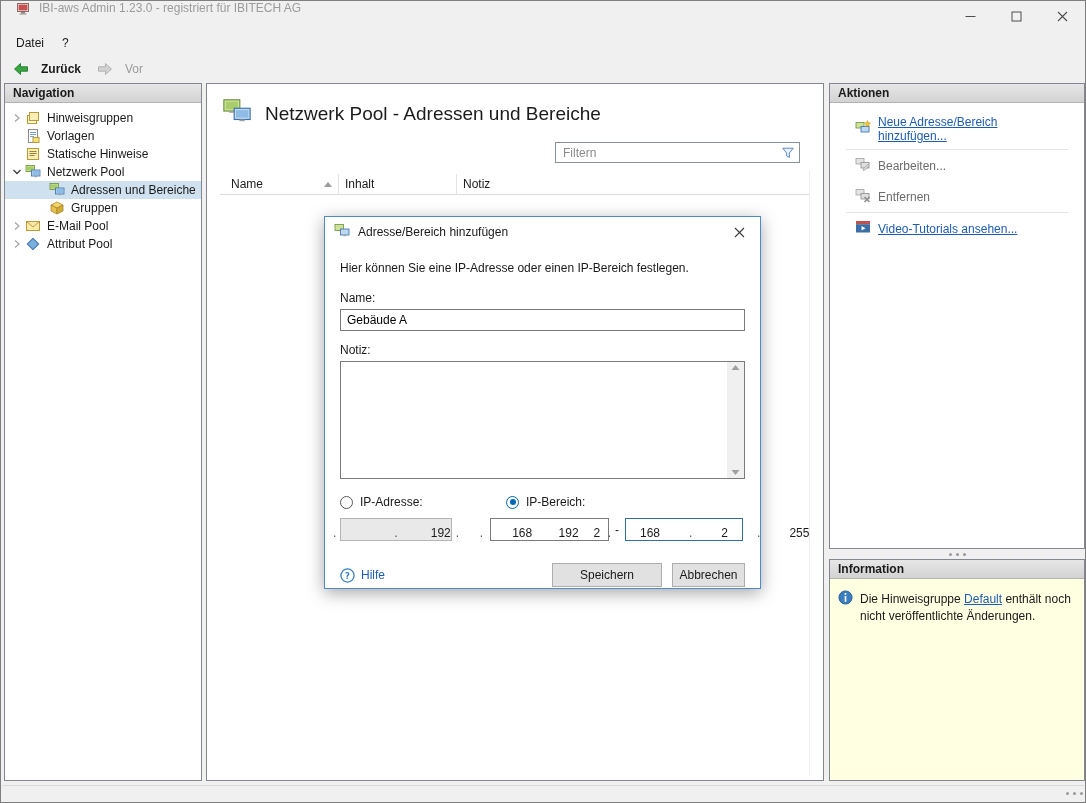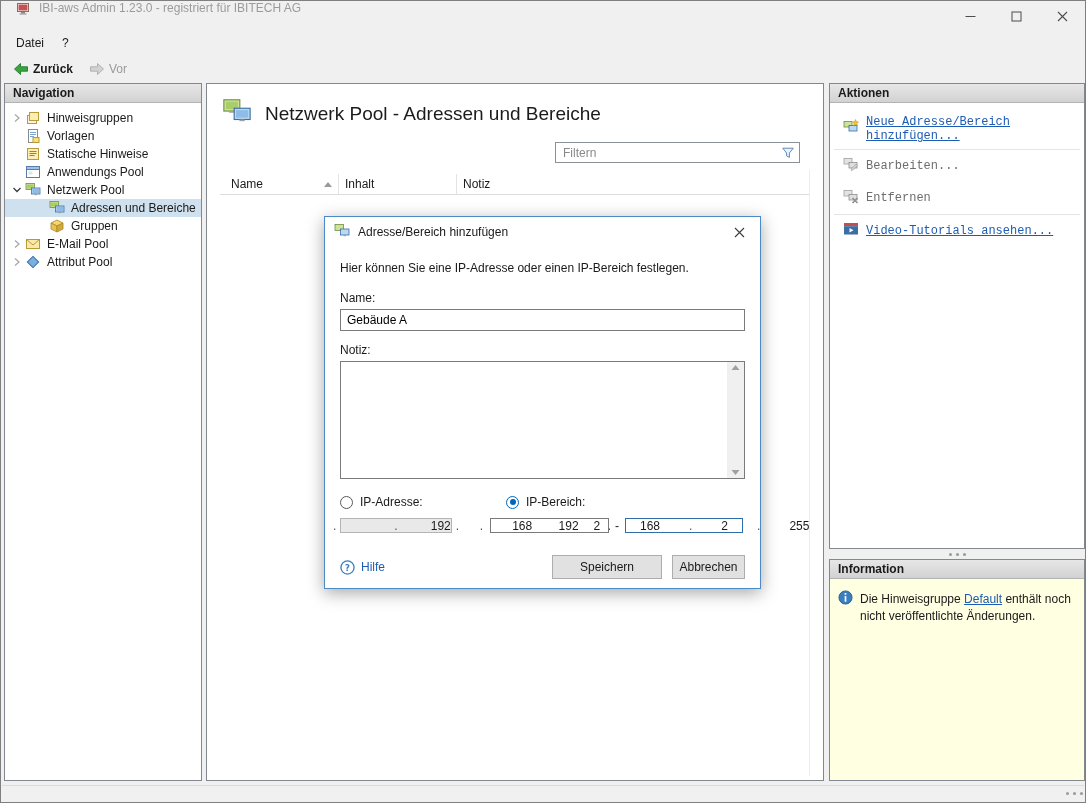--- a/index.html
+++ b/index.html
@@ -11,21 +11,21 @@
   
   .titlebar{height:30px;display:flex;padding-left:15px;}
   .title-text{color:#9b9b9b;margin-left:7px;}
   .win-controls{margin-left:auto;display:flex;height:100%;}
   .win-btn{width:46px;height:100%;display:flex;align-items:center;justify-content:center;}
 
   
   .menubar{height:24px;display:flex;align-items:center;padding-left:6px;}
   .menu-item{padding:3px 9px;}
   .toolbar{height:27px;display:flex;align-items:center;padding-left:5px;gap:2px;}
-  .tool-btn{display:flex;align-items:center;gap:4px;padding:2px 7px;}
+  .tool-btn{display:flex;align-items:center;gap:12px;padding:2px 7px;}
   .tool-btn .lbl{font-weight:bold;}
   .tool-btn.disabled .lbl{color:#9a9a9a;font-weight:normal;}
 
   
   .panel{position:absolute;top:82px;height:698px;background:#fff;border:1px solid #828790;
          display:flex;flex-direction:column;overflow:hidden;}
   .panel-header{flex:0 0 19px;background:linear-gradient(#e7e7e7,#d2d2d2);
                 border-bottom:1px solid #b3b3b3;font-weight:bold;padding:2px 8px;}
 
   
@@ -54,21 +54,21 @@
   .th-name{width:119px;border-right:1px solid #e3e3e3;padding-left:11px;justify-content:space-between;}
   .th-inhalt{width:118px;border-right:1px solid #e3e3e3;}
   .th-notiz{flex:1;}
   .list-area{flex:1;background:#fff;}
   .vline{position:absolute;right:13px;top:86px;bottom:4px;width:1px;background:#ededed;}
 
   
   #right-panel{position:absolute;left:828px;top:82px;width:256px;height:698px;
                display:flex;flex-direction:column;}
   #actions-panel{height:466px;background:#fff;border:1px solid #828790;display:flex;flex-direction:column;}
-  .actions-body{flex:1;padding:6px 2px;font-family:Liberation Mono, monospace;}
+  .actions-body{flex:1;padding:6px 14px;}
   .action-item{display:flex;align-items:center;gap:7px;padding:6px 9px;margin:0 2px;}
   .action-item.sep{border-bottom:1px solid #e4e4e4;}
   .action-link{color:#1e5cb3;text-decoration:underline;}
   .action-disabled{color:#6d6d6d;}
   .gray-ic{filter:grayscale(1) opacity(.75);}
   .splitter-h{height:10px;display:flex;align-items:center;justify-content:center;}
   .dots{width:3px;height:3px;border-radius:50%;background:#9a9a9a;
         box-shadow:7px 0 0 #9a9a9a,14px 0 0 #9a9a9a;transform:translateX(-7px);}
   #info-panel{flex:1;background:#fff;border:1px solid #828790;display:flex;flex-direction:column;}
   .info-body{flex:1;background:#ffffe1;padding:11px 8px;display:flex;gap:7px;align-items:flex-start;}
@@ -95,21 +95,21 @@
   .dlg-textarea{width:calc(100% - 17px);height:100%;border:none;outline:none;resize:none;
                 font:12px "Liberation Sans","DejaVu Sans",sans-serif;padding:4px 6px;}
   .fake-scrollbar{position:absolute;right:0;top:0;bottom:0;width:17px;background:#f0f0f0;
                   display:flex;flex-direction:column;justify-content:space-between;align-items:center;padding:3px 0;}
   .radio-row{display:flex;margin-bottom:9px;}
   .radio-opt{display:flex;align-items:center;gap:7px;width:166px;}
   .radio{width:13px;height:13px;border-radius:50%;border:1px solid #595959;background:#fff;position:relative;flex:0 0 13px;}
   .radio.checked{border-color:#0067b8;}
   .radio.checked::after{content:"";position:absolute;inset:2.5px;background:#0067b8;border-radius:50%;}
   .ip-row{display:flex;align-items:center;}
-  .ip-field{height:15px;border:1px solid #7a7a7a;background:#fff;display:flex;align-items:center;
+  .ip-field{height:23px;border:1px solid #7a7a7a;background:#fff;display:flex;align-items:flex-end;
             justify-content:center;gap:29px;}
   .octet{width:24px;text-align:center;}
   .dotsep{color:#555;}
   .dotsep::before{content:".";}
   .ip-single{width:112px;background:#e9e9e9;border-color:#b4b4b4;color:#8a8a8a;margin-right:38px;}
   .ip-start{width:119px;}
   .ip-dash{margin:0 4px;width:8px;text-align:center;}
   .ip-end{width:118px;border-color:#2f6ea8;}
   .dlg-footer{display:flex;align-items:center;margin-top:22px;}
   .help-link{display:flex;gap:6px;align-items:center;color:#1e5cb3;}
@@ -205,29 +205,20 @@
         <span class="chev"></span>
         <span class="ticon"><svg width="16" height="16" viewBox="0 0 16 16">
               <rect x="2.5" y="2.5" width="11" height="11" fill="#fbeeb5" stroke="#b89b37"></rect>
               <line x1="4.5" y1="5.5" x2="11.5" y2="5.5" stroke="#9a823a"></line>
               <line x1="4.5" y1="7.5" x2="11.5" y2="7.5" stroke="#9a823a"></line>
               <line x1="4.5" y1="9.5" x2="9.5" y2="9.5" stroke="#9a823a"></line>
             </svg></span>
         <span class="tlabel">Statische Hinweise</span>
       </div>
 
-      <div class="tree-row">
-        <span class="chev"></span>
-        <span class="ticon"><svg width="16" height="16" viewBox="0 0 16 16">
-              <rect x="1.5" y="2.5" width="13" height="11" fill="#fff" stroke="#5a7ca6"></rect>
-              <rect x="1.5" y="2.5" width="13" height="3" fill="#9fc3e8" stroke="#5a7ca6"></rect>
-              <rect x="3.5" y="7.5" width="4" height="3" fill="#d8e6f4"></rect>
-            </svg></span>
-        <span class="tlabel">Anwendungs Pool</span>
-      </div>
 
       <div class="tree-row">
         <span class="chev">
             <svg width="10" height="10" viewBox="0 0 10 10">
               <path d="M1.5 3 L5 6.5 L8.5 3" fill="none" stroke="#3c3c3c" stroke-width="1.3"></path>
             </svg>
           </span>
         <span class="ticon"><svg width="16" height="16" viewBox="0 0 16 16">
               <rect x="1" y="1.5" width="8.5" height="6" fill="#cfe49a" stroke="#6b8f3e" stroke-width="0.8"></rect>
               <rect x="2" y="2.5" width="6.5" height="4" fill="#a9cd6a"></rect>

